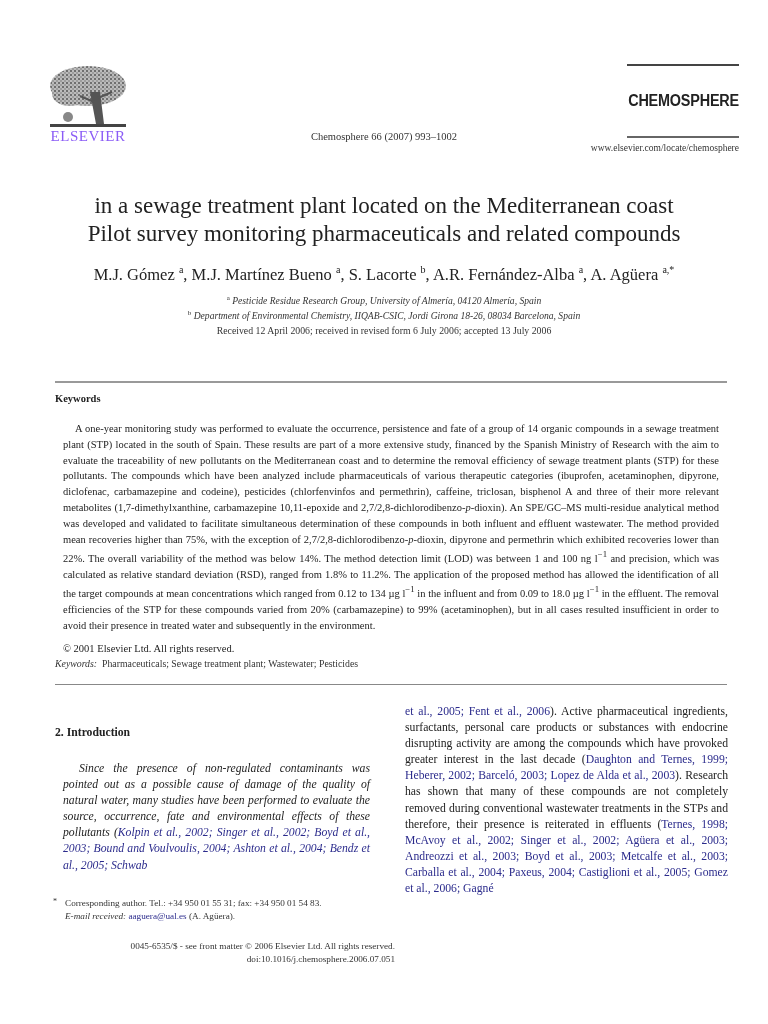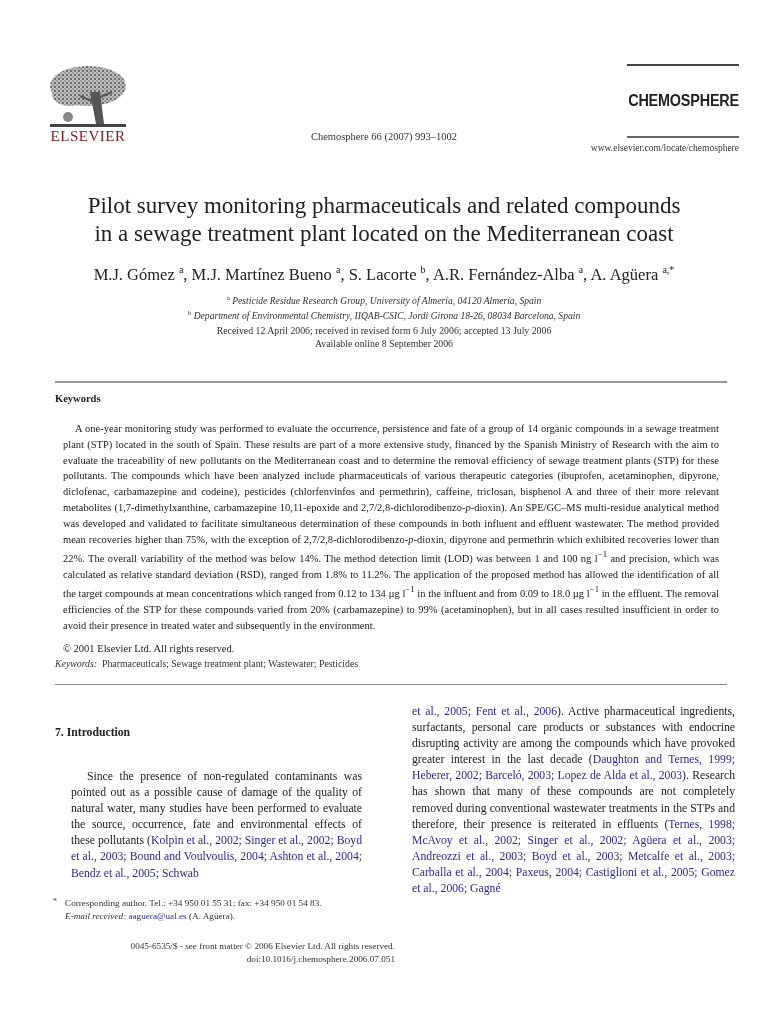--- a/index.html
+++ b/index.html
@@ -3,21 +3,21 @@
 <meta charset="utf-8">
 <style>
   html, body { margin: 0; padding: 0; background: #ffffff; }
   body { width: 768px; height: 1024px; position: relative; overflow: hidden;
          font-family: "Liberation Serif", "DejaVu Serif", serif; color: #222; }
   .abs { position: absolute; }
 
   
   .logo { left: 38px; top: 62px; width: 100px; height: 80px; }
   .logo-word { left: 38px; top: 128px; width: 100px; text-align: center;
-               font-size: 15px; letter-spacing: 0.5px; color: #7f1d1d; }
+               font-size: 15px; letter-spacing: 0.5px; color: #8b5cf6; }
   .journal-ref { left: 0; width: 768px; top: 131px; text-align: center; font-size: 10.5px; color: #333; }
   .brand-rule { left: 627px; width: 112px; height: 2px; background: #444; }
   .brand-rule.thin { height: 2px; background: #666; }
   .brand-name { left: 600px; width: 139px; top: 92px; text-align: right;
                 font-family: "Liberation Sans", "DejaVu Sans", sans-serif; font-weight: bold;
                 font-size: 16px; letter-spacing: -0.2px; color: #222; transform: scaleX(0.9); transform-origin: right; }
   .journal-url { left: 500px; width: 239px; top: 143px; text-align: right; font-size: 9.5px; color: #333; }
 
   
   .title { left: 40px; width: 688px; top: 192px; text-align: center; font-size: 23px; line-height: 28px; color: #222; }
@@ -34,24 +34,24 @@
   .abs-heading { left: 55px; top: 393px; font-size: 10.5px; font-weight: bold; color: #222; }
   .abs-body { left: 55px; width: 672px; top: 413px; font-size: 10.5px; line-height: 15.8px; text-align: justify; color: #222; }
   .abs-body p { margin: 8px; text-indent: 12px; }
   .abs-body .copy { text-indent: 0; }
   .keywords { left: 55px; top: 658px; font-size: 9.8px; color: #333; }
   .keywords em { font-style: italic; }
 
   
   .col { font-size: 11.7px; line-height: 16.1px; text-align: justify; color: #222; width: 323px; }
   .col-left { left: 55px; }
-  .col-right { left: 405px; margin-left: 7px; }
+  .col-right { left: 405px; }
   .sec-heading { left: 55px; top: 726px; font-size: 11.7px; font-weight: bold; color: #222; }
   .intro-left { top: 753px; }
-  .intro-left p { margin: 16px; text-indent: 16px; }
+  .intro-left p { margin: 8px; text-indent: 16px; font-style: italic; }
   .intro-right { top: 704px; }
   .cite { color: #2b2b8c; }
 
   .footnote { left: 55px; width: 330px; top: 897px; font-size: 9.2px; line-height: 13px; color: #333; }
   .footnote .star { position: absolute; left: -2px; top: -2px; font-size: 8px; }
   .footnote .fn-body { padding-left: 10px; }
   .footer-meta { left: 55px; width: 340px; top: 940px; font-size: 9.2px; line-height: 13px; color: #333; text-align: right; }
   .email { color: #2b2b8c; }
 </style>
 </head>
@@ -77,58 +77,57 @@
 <div class="abs logo-word">ELSEVIER</div>
 
 <div class="abs journal-ref">Chemosphere 66 (2007) 993–1002</div>
 
 <div class="abs brand-rule" style="top:64px;"></div>
 <div class="abs brand-name">CHEMOSPHERE</div>
 <div class="abs brand-rule thin" style="top:136px;"></div>
 <div class="abs journal-url">www.elsevier.com/locate/chemosphere</div>
 
 <div class="abs title">
+  <div>in a sewage treatment plant located on the Mediterranean coast</div>
   <div>Pilot survey monitoring pharmaceuticals and related compounds</div>
-  <div>in a sewage treatment plant located on the Mediterranean coast</div>
 </div>
 
 <div class="abs authors">
   <span>M.J. Gómez</span>&nbsp;<sup>a</sup>,
   <span>M.J. Martínez Bueno</span>&nbsp;<sup>a</sup>,
   <span>S. Lacorte</span>&nbsp;<sup>b</sup>,
   <span>A.R. Fernández-Alba</span>&nbsp;<sup>a</sup>,
   <span>A. Agüera</span>&nbsp;<sup>a,*</sup>
 </div>
 
 <div class="abs affils">
   <div><sup>a</sup> <span>Pesticide Residue Research Group, University of Almería, 04120 Almería, Spain</span></div>
   <div><sup>b</sup> <span>Department of Environmental Chemistry, IIQAB-CSIC, Jordi Girona 18-26, 08034 Barcelona, Spain</span></div>
 </div>
 
 <div class="abs dates">
   <div>Received 12 April 2006; received in revised form 6 July 2006; accepted 13 July 2006</div>
-  <div>Available online 8 September 2006</div>
 </div>
 
 <div class="abs rule top"></div>
 
 <div class="abs abs-heading">Keywords</div>
 <div class="abs abs-body">
   <p><span>A one-year monitoring study was performed to evaluate the occurrence, persistence and fate of a group of 14 organic compounds in a sewage treatment plant (STP) located in the south of Spain. These results are part of a more extensive study, financed by the Spanish Ministry of Research with the aim to evaluate the traceability of new pollutants on the Mediterranean coast and to determine the removal efficiency of sewage treatment plants (STP) for these pollutants. The compounds which have been analyzed include pharmaceuticals of various therapeutic categories (ibuprofen, acetaminophen, dipyrone, diclofenac, carbamazepine and codeine), pesticides (chlorfenvinfos and permethrin), caffeine, triclosan, bisphenol A and three of their more relevant metabolites (1,7-dimethylxanthine, carbamazepine 10,11-epoxide and 2,7/2,8-dichlorodibenzo-</span><i>p</i><span>-dioxin). An SPE/GC–MS multi-residue analytical method was developed and validated to facilitate simultaneous determination of these compounds in both influent and effluent wastewater. The method provided mean recoveries higher than 75%, with the exception of 2,7/2,8-dichlorodibenzo-</span><i>p</i><span>-dioxin, dipyrone and permethrin which exhibited recoveries lower than 22%. The overall variability of the method was below 14%. The method detection limit (LOD) was between 1 and 100 ng l</span><sup>−1</sup><span> and precision, which was calculated as relative standard deviation (RSD), ranged from 1.8% to 11.2%. The application of the proposed method has allowed the identification of all the target compounds at mean concentrations which ranged from 0.12 to 134 µg l</span><sup>−1</sup><span> in the influent and from 0.09 to 18.0 µg l</span><sup>−1</sup><span> in the effluent. The removal efficiencies of the STP for these compounds varied from 20% (carbamazepine) to 99% (acetaminophen), but in all cases resulted insufficient in order to avoid their presence in treated water and subsequently in the environment.</span></p>
   <p class="copy">© 2001 Elsevier Ltd. All rights reserved.</p>
 </div>
 
 <div class="abs keywords">
   <em>Keywords:</em>&nbsp;
   <span>Pharmaceuticals; Sewage treatment plant; Wastewater; Pesticides</span>
 </div>
 
 <div class="abs rule bottom"></div>
 
-<div class="abs sec-heading">7. Introduction</div>
+<div class="abs sec-heading">2. Introduction</div>
 
 <div class="abs col col-left intro-left">
   <p><span>Since the presence of non-regulated contaminants was pointed out as a possible cause of damage of the quality of natural water, many studies have been performed to evaluate the source, occurrence, fate and environmental effects of these pollutants (</span><span class="cite">Kolpin et al., 2002; Singer et al., 2002; Boyd et al., 2003; Bound and Voulvoulis, 2004; Ashton et al., 2004; Bendz et al., 2005; Schwab</span></p>
 </div>
 
 <div class="abs col col-right intro-right">
   <span class="cite">et al., 2005; Fent et al., 2006</span><span>). Active pharmaceutical ingredients, surfactants, personal care products or substances with endocrine disrupting activity are among the compounds which have provoked greater interest in the last decade (</span><span class="cite">Daughton and Ternes, 1999; Heberer, 2002; Barceló, 2003; Lopez de Alda et al., 2003</span><span>). Research has shown that many of these compounds are not completely removed during conventional wastewater treatments in the STPs and therefore, their presence is reiterated in effluents (</span><span class="cite">Ternes, 1998; McAvoy et al., 2002; Singer et al., 2002; Agüera et al., 2003; Andreozzi et al., 2003; Boyd et al., 2003; Metcalfe et al., 2003; Carballa et al., 2004; Paxeus, 2004; Castiglioni et al., 2005; Gomez et al., 2006; Gagné</span>
 </div>
 
 <div class="abs footnote">

